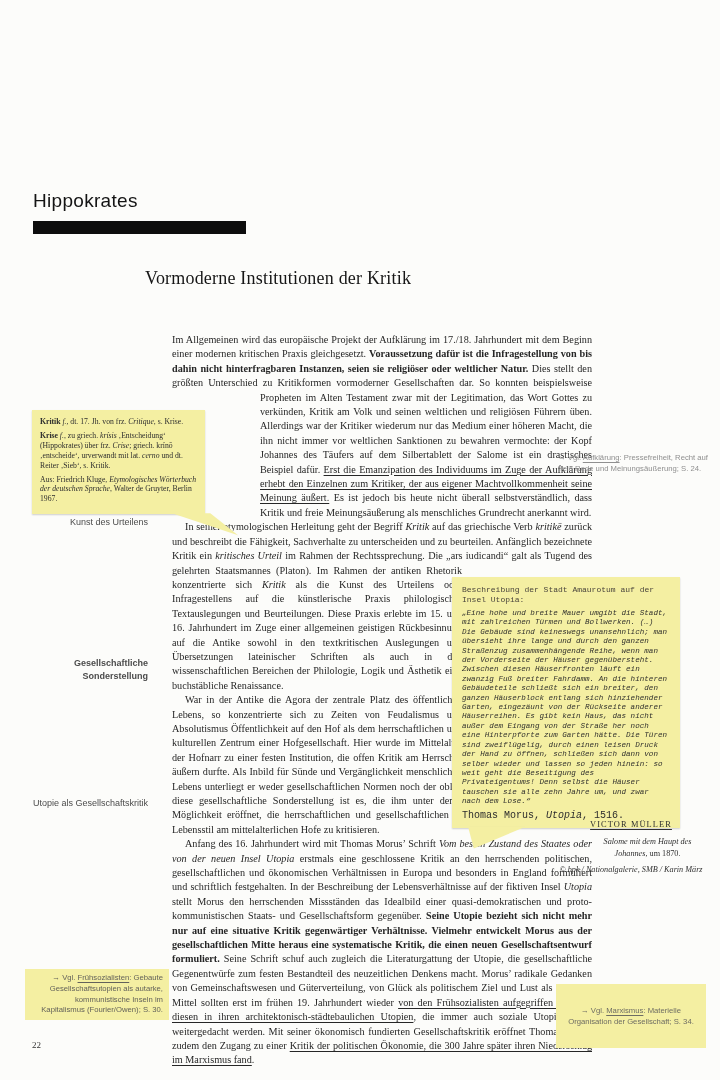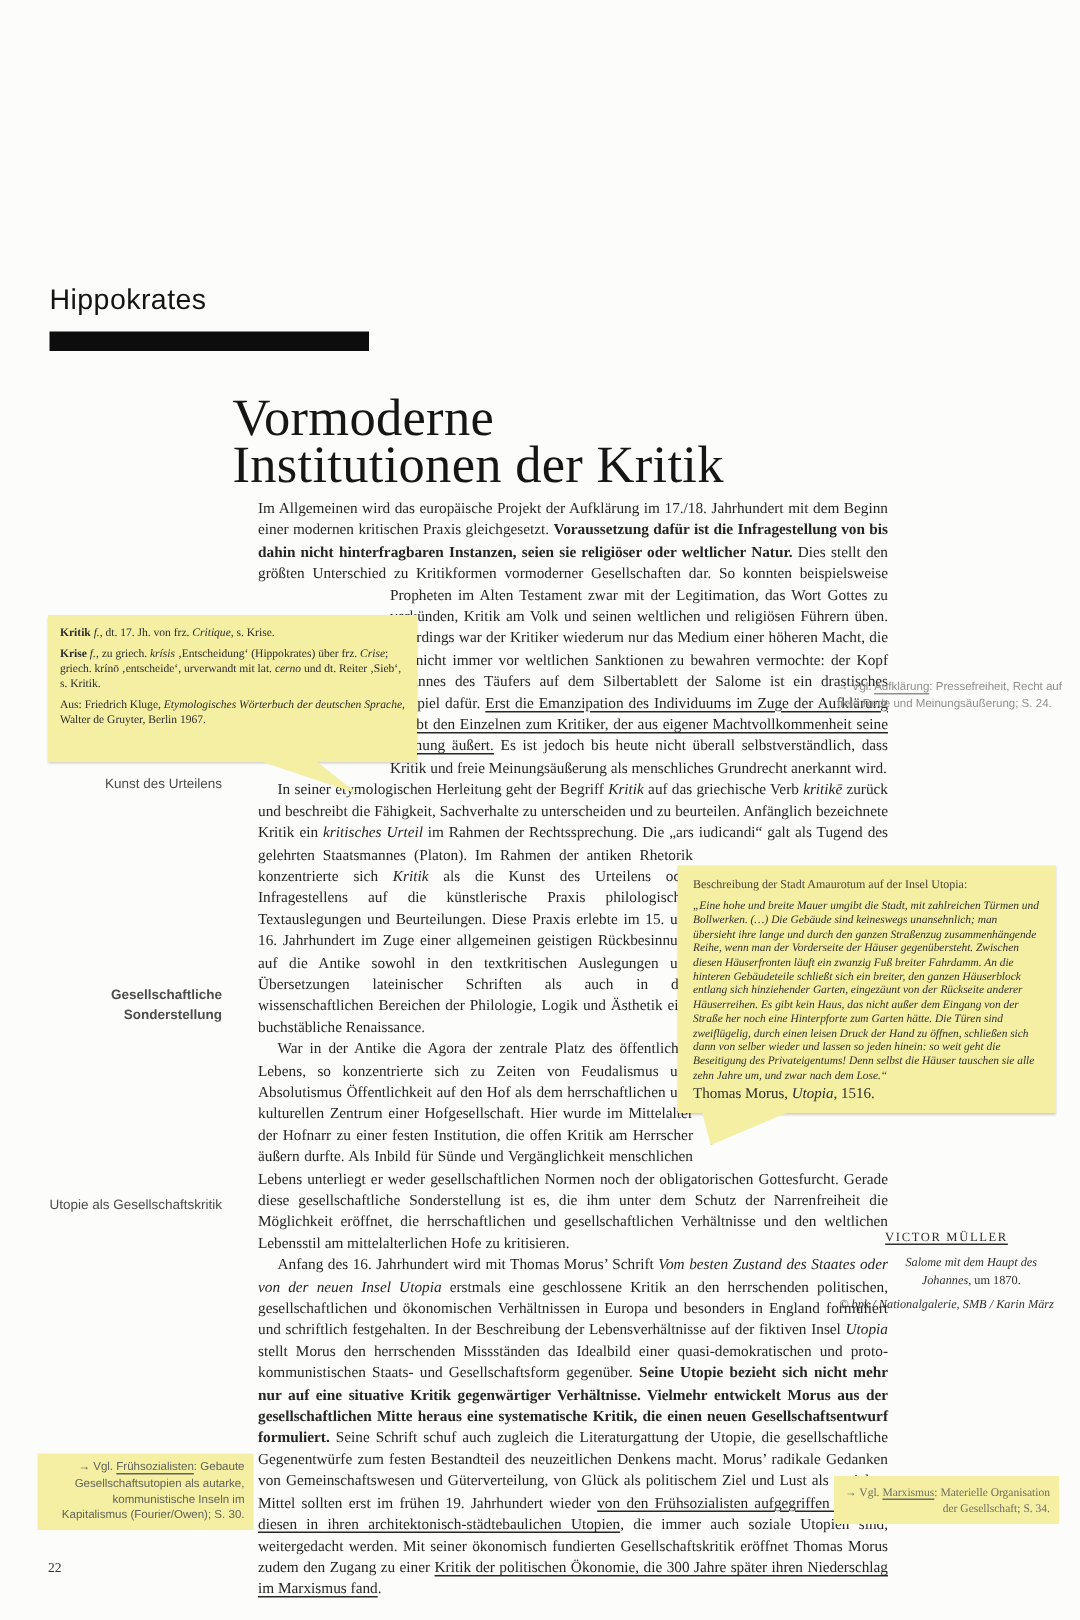--- a/index.html
+++ b/index.html
@@ -5,22 +5,22 @@
   html,body{margin:0;padding:0;background:#ffffff;}
   .page{position:relative;width:720px;height:1080px;background:#fcfcfa;overflow:hidden;
         font-family:"Liberation Serif",serif;color:#262626;}
 
   
   .section-label{position:absolute;left:33px;top:190px;
         font-family:"Liberation Sans",sans-serif;font-size:19px;letter-spacing:.3px;color:#141414;}
   .section-bar{position:absolute;left:33px;top:221px;width:213px;height:13px;background:var(--bar,#0d0d0d);}
 
   
-  .title{position:absolute;left:155px;top:263px;width:350px;margin:0;
-        font-size:35px;line-height:31px;font-weight:400;color:#161616;letter-spacing:.2px;}
+  .title{position:absolute;left:145px;top:263px;width:350px;margin:0;
+        font-size:18px;line-height:31px;font-weight:400;color:#161616;letter-spacing:.2px;}
 
   
   .body-col{position:absolute;left:172px;top:333px;width:420px;
         font-size:10.2px;line-height:14.4px;text-align:justify;}
   .par{margin:0;}
   .ind{text-indent:13px;}
   .sp{display:block;}
   .sp1{float:left;width:88px;height:121px;}
   .sp2{float:right;width:130px;height:214px;}
 
@@ -34,38 +34,38 @@
         font-family:"Liberation Sans",sans-serif;font-size:9px;line-height:13px;color:#4c4c4c;}
   .lab1{top:516px;}
   .lab2{top:657px;font-weight:bold;}
   .lab3{top:797px;}
 
   
   .ybox{position:absolute;background:var(--highlight,#f4efa2);box-shadow:0 1px 1.5px rgba(0,0,0,.18);}
   .tail{position:absolute;background:var(--highlight,#f4efa2);
         filter:drop-shadow(1px 2px 1.5px rgba(50,50,35,.5));}
 
-  .kluge{left:32px;top:410px;width:246px;min-height:98px;padding:7px 8px 6px;
+  .kluge{left:32px;top:410px;width:173px;min-height:98px;padding:7px 8px 6px;
         font-size:7.7px;line-height:9.9px;color:#2d2d2d;text-align:left;box-sizing:border-box;}
   .kl{margin:0 0 4px 0;}
   .tail-kluge{left:140px;bottom:-21px;width:66px;height:22px;
         clip-path:polygon(0 0,58% 0,100% 100%);}
 
-  .utopia{left:452px;top:577px;width:252px;padding:8px 10px 7px;box-sizing:border-box;}
+  .utopia{left:452px;top:577px;width:228px;padding:8px 10px 7px;box-sizing:border-box;font-family:Liberation Mono, monospace;}
   .uq-head{font-size:8px;line-height:10px;color:#4a453c;margin-bottom:4px;}
   .uq-quote{font-size:7.6px;line-height:9.4px;font-style:italic;color:#30302c;text-align:left;}
   .uq-attr{font-size:10px;line-height:10px;color:#2d2d2d;margin-top:4px;}
   .tail-utopia{left:16px;bottom:-21px;width:58px;height:22px;
         clip-path:polygon(0 0,100% 0,10% 100%);}
 
   
   .vgl{position:absolute;font-family:"Liberation Sans",sans-serif;font-size:7.7px;line-height:11px;}
   .vglA{left:558px;top:452px;width:150px;color:#8f8f8f;text-align:left;}
-  .vglB{left:556px;top:984px;width:138px;color:#6e6d63;text-align:right;
-        background:var(--highlight,#f4efa2);padding:5px 6px;font-family:Liberation Serif, serif;}
+  .vglB{left:556px;top:984px;width:138px;color:#6e6d63;text-align:center;
+        background:var(--highlight,#f4efa2);padding:21px 6px;}
   .vglC{left:25px;top:945px;width:132px;color:#63625a;text-align:right;
         background:var(--highlight,#f4efa2);padding:4px 6px;line-height:10.8px;margin-top:24px;}
 
   
   .artwork{position:absolute;left:556px;top:819px;width:150px;text-align:center;
         font-size:8.2px;line-height:11.8px;color:#2f2f2f;}
   .art-artist{font-size:8.4px;letter-spacing:1.1px;text-decoration:underline;
         text-underline-offset:1.5px;margin-bottom:5px;}
   .art-caption{font-style:italic;margin-left:33px;}
   .art-caption .sg-n{font-style:normal;}

